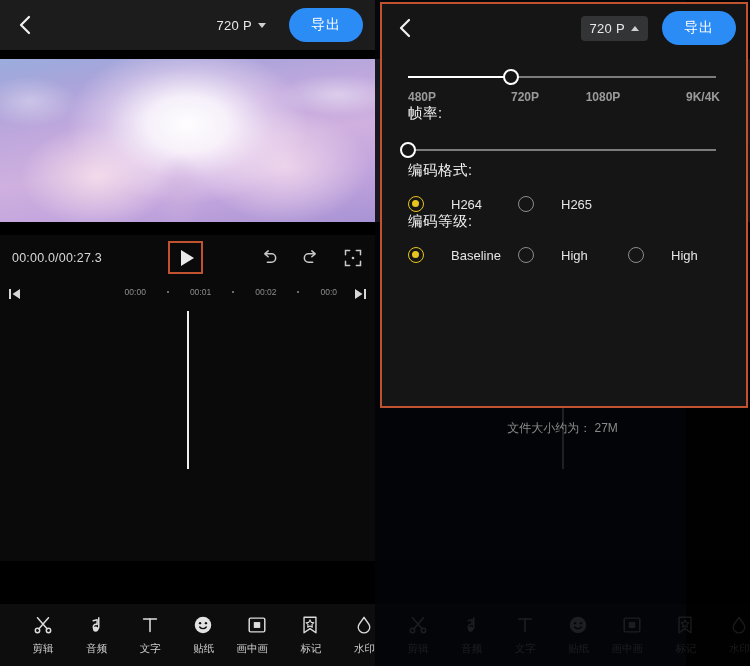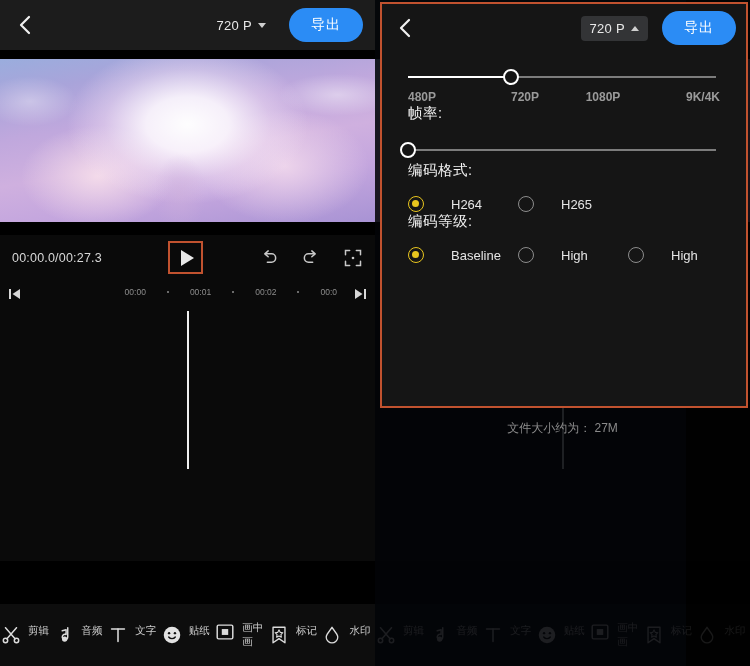--- a/index.html
+++ b/index.html
@@ -104,22 +104,22 @@
   .playhead {
     position: absolute; left: 187px; top: 8px; bottom: 92px;
     width: 2px; background: #efefef; z-index: 6;
   }
 
   
   .toolbar {
     position: absolute; left: 0; bottom: 0; width: 375px; height: 62px;
     background: #0d0d0d; display: flex; align-items: center;
   }
-  .tool { flex: 1 1 0; display: flex; flex-direction: row;
-          align-items: flex-start; gap: 6px; cursor: pointer; }
+  .tool { flex: 1 1 0; display: flex; flex-direction: column;
+          align-items: flex-end; gap: 6px; cursor: pointer; }
   .tool .glyph { height: 22px; display: flex; align-items: center; justify-content: center; }
   .tool .tlabel { color: #cfcfcf; font-size: 10.5px; }
 
   
   .dim-overlay {
     position: absolute; left: 375px; top: 0; width: 375px; height: 666px;
     background: rgba(0,0,0,.72); pointer-events: none; z-index: 10;
   }
   .settings-panel {
     position: absolute; left: 380px; top: 2px; width: 368px; height: 406px;

